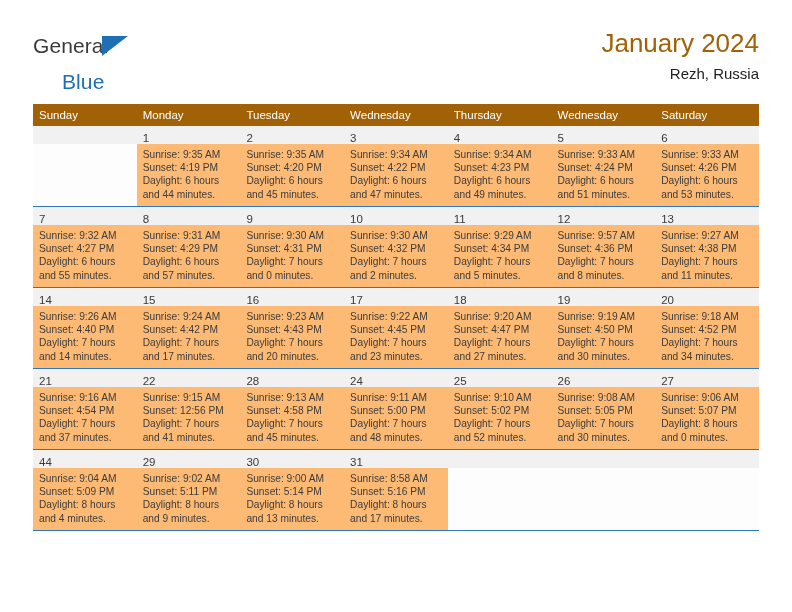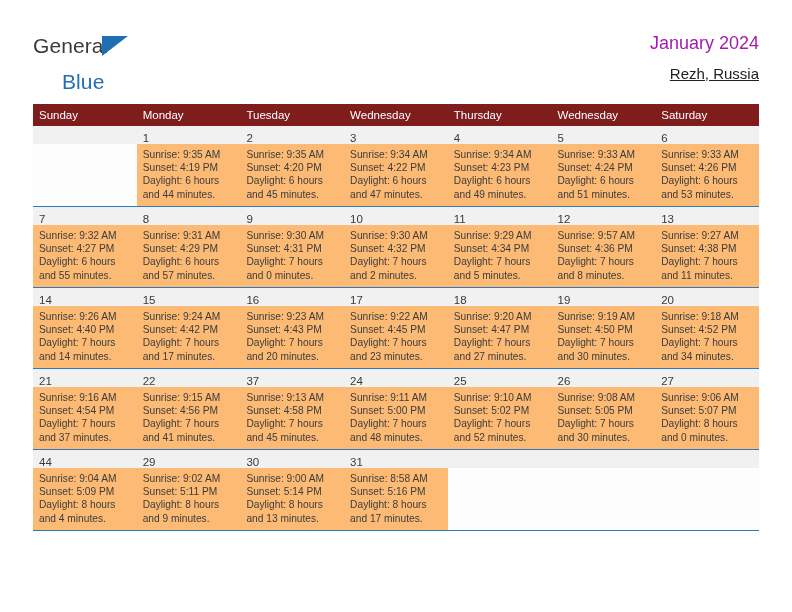--- a/index.html
+++ b/index.html
@@ -65,47 +65,46 @@
     border-bottom: 20px solid transparent;
   }
 
   .title-block {
     position: absolute;
     right: 0;
     top: 0;
     text-align: right;
   }
   .cal-title {
-    font-size: 18px;
-    color: #a21caf;
+    font-size: 26px;
+    color: #a16207;
     line-height: 30px;
     white-space: nowrap;
   }
   .cal-sub {
     font-size: 15px;
     color: #222222;
     line-height: 20px;
     margin-top: 6px;
     white-space: nowrap;
-    text-decoration: underline;
   }
 
   
   .calendar {
     position: absolute;
     left: 33px;
     top: 104px;
     width: 726px;
     border-collapse: collapse;
     table-layout: fixed;
   }
   .calendar col { width: 103.71px; }
 
   thead th {
-    background: #7f1d1d;
+    background: #a16207;
     color: #ffffff;
     font-size: 11.5px;
     font-weight: normal;
     text-align: left;
     padding: 5px 0 5px 6px;
     height: 11px;
     border: none;
   }
 
   tbody td {
@@ -436,29 +435,29 @@
                 <div class="info-line">Daylight: 7 hours</div>
                 <div class="info-line">and 37 minutes.</div>
               </div>
             </div>
           </td>
           <td class="">
             <div class="cell">
               <div class="daynum-band"><span class="daynum">22</span></div>
               <div class="cell-body">
                 <div class="info-line">Sunrise: 9:15 AM</div>
-                <div class="info-line">Sunset: 4:56 PM</div>
+                <div class="info-line">Sunset: 12:56 PM</div>
                 <div class="info-line">Daylight: 7 hours</div>
                 <div class="info-line">and 41 minutes.</div>
               </div>
             </div>
           </td>
           <td class="">
             <div class="cell">
-              <div class="daynum-band"><span class="daynum">37</span></div>
+              <div class="daynum-band"><span class="daynum">28</span></div>
               <div class="cell-body">
                 <div class="info-line">Sunrise: 9:13 AM</div>
                 <div class="info-line">Sunset: 4:58 PM</div>
                 <div class="info-line">Daylight: 7 hours</div>
                 <div class="info-line">and 45 minutes.</div>
               </div>
             </div>
           </td>
           <td class="">
             <div class="cell">

